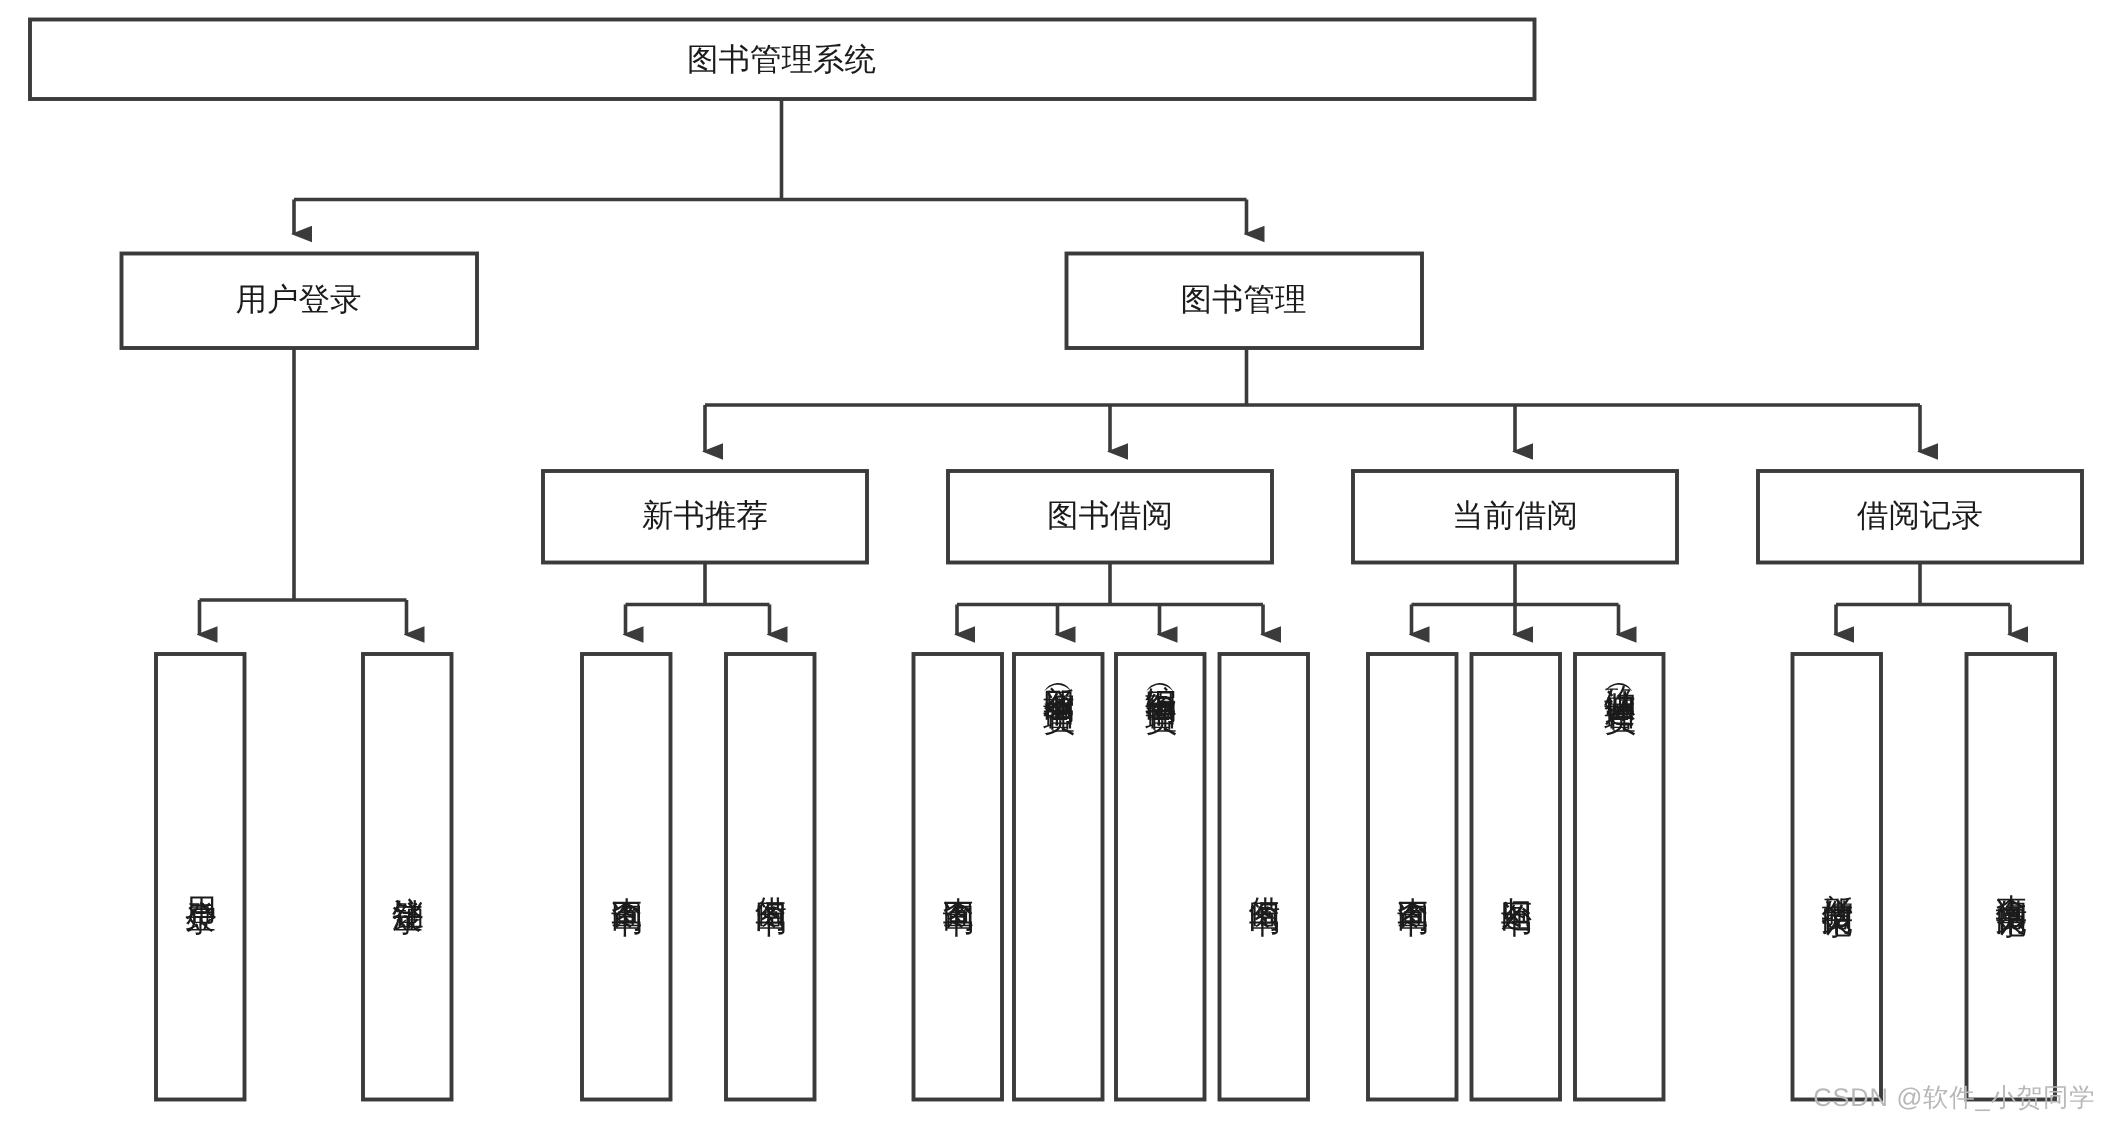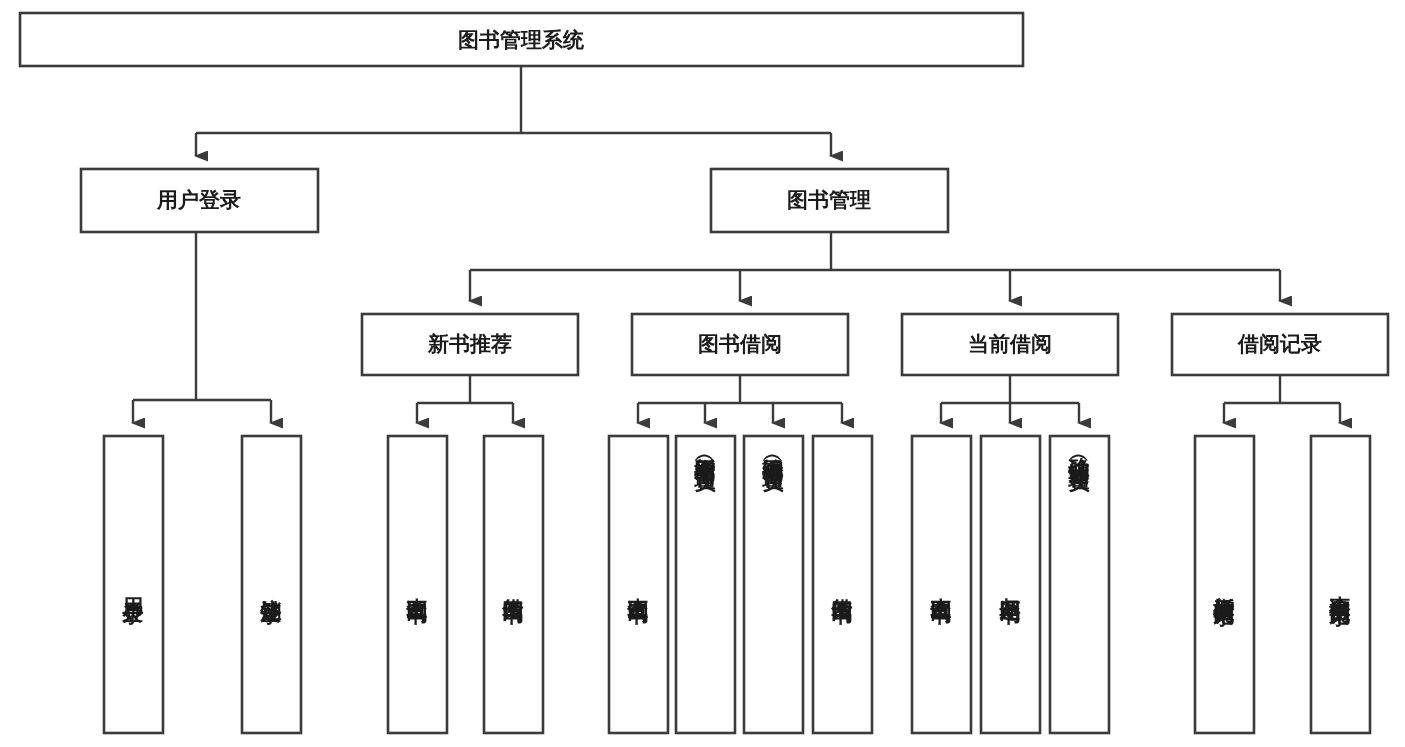--- a/index.html
+++ b/index.html
@@ -1,21 +1,21 @@
 <!DOCTYPE html>
 <html><head>
 <meta charset="utf-8">
 <style>
   html,body{margin:0;padding:0;background:#ffffff;}
   body{
     width:1405px;height:747px;
     font-family:"Liberation Sans","DejaVu Sans",sans-serif;
     overflow:hidden;
   }
-  #diagram-root{position:relative;width:1405px;height:747px;background:#fff;font-weight:bold;}
+  #diagram-root{position:relative;width:1405px;height:747px;background:#fff;}
   svg.diagram{position:absolute;left:0;top:0;width:1405px;height:747px;}
   .node-rect{fill:#ffffff;stroke:#3b3b3b;stroke-width:2.6;}
   .edge{stroke:#3b3b3b;stroke-width:2.4;fill:none;}
   .arrow-head{fill:#3b3b3b;stroke:none;}
   .node-label{
     font-family:"Liberation Sans","DejaVu Sans",sans-serif;
     fill:#1b1b1b;font-size:21px;
     dominant-baseline:middle;text-anchor:middle;
     white-space:pre;
   }
@@ -185,13 +185,14 @@
     <span class="leaf-label">确认归还（管理员）</span>
   </div>
 
   <div class="leaf-label-holder" style="left:1195px;top:436px;width:59px;height:297px;">
     <span class="leaf-label">新增借阅记录</span>
   </div>
   <div class="leaf-label-holder" style="left:1311px;top:436px;width:59px;height:297px;">
     <span class="leaf-label">查询借阅记录</span>
   </div>
 
+  <div class="watermark">CSDN @软件_小贺同学</div>
 </div>
 
 </body></html>

